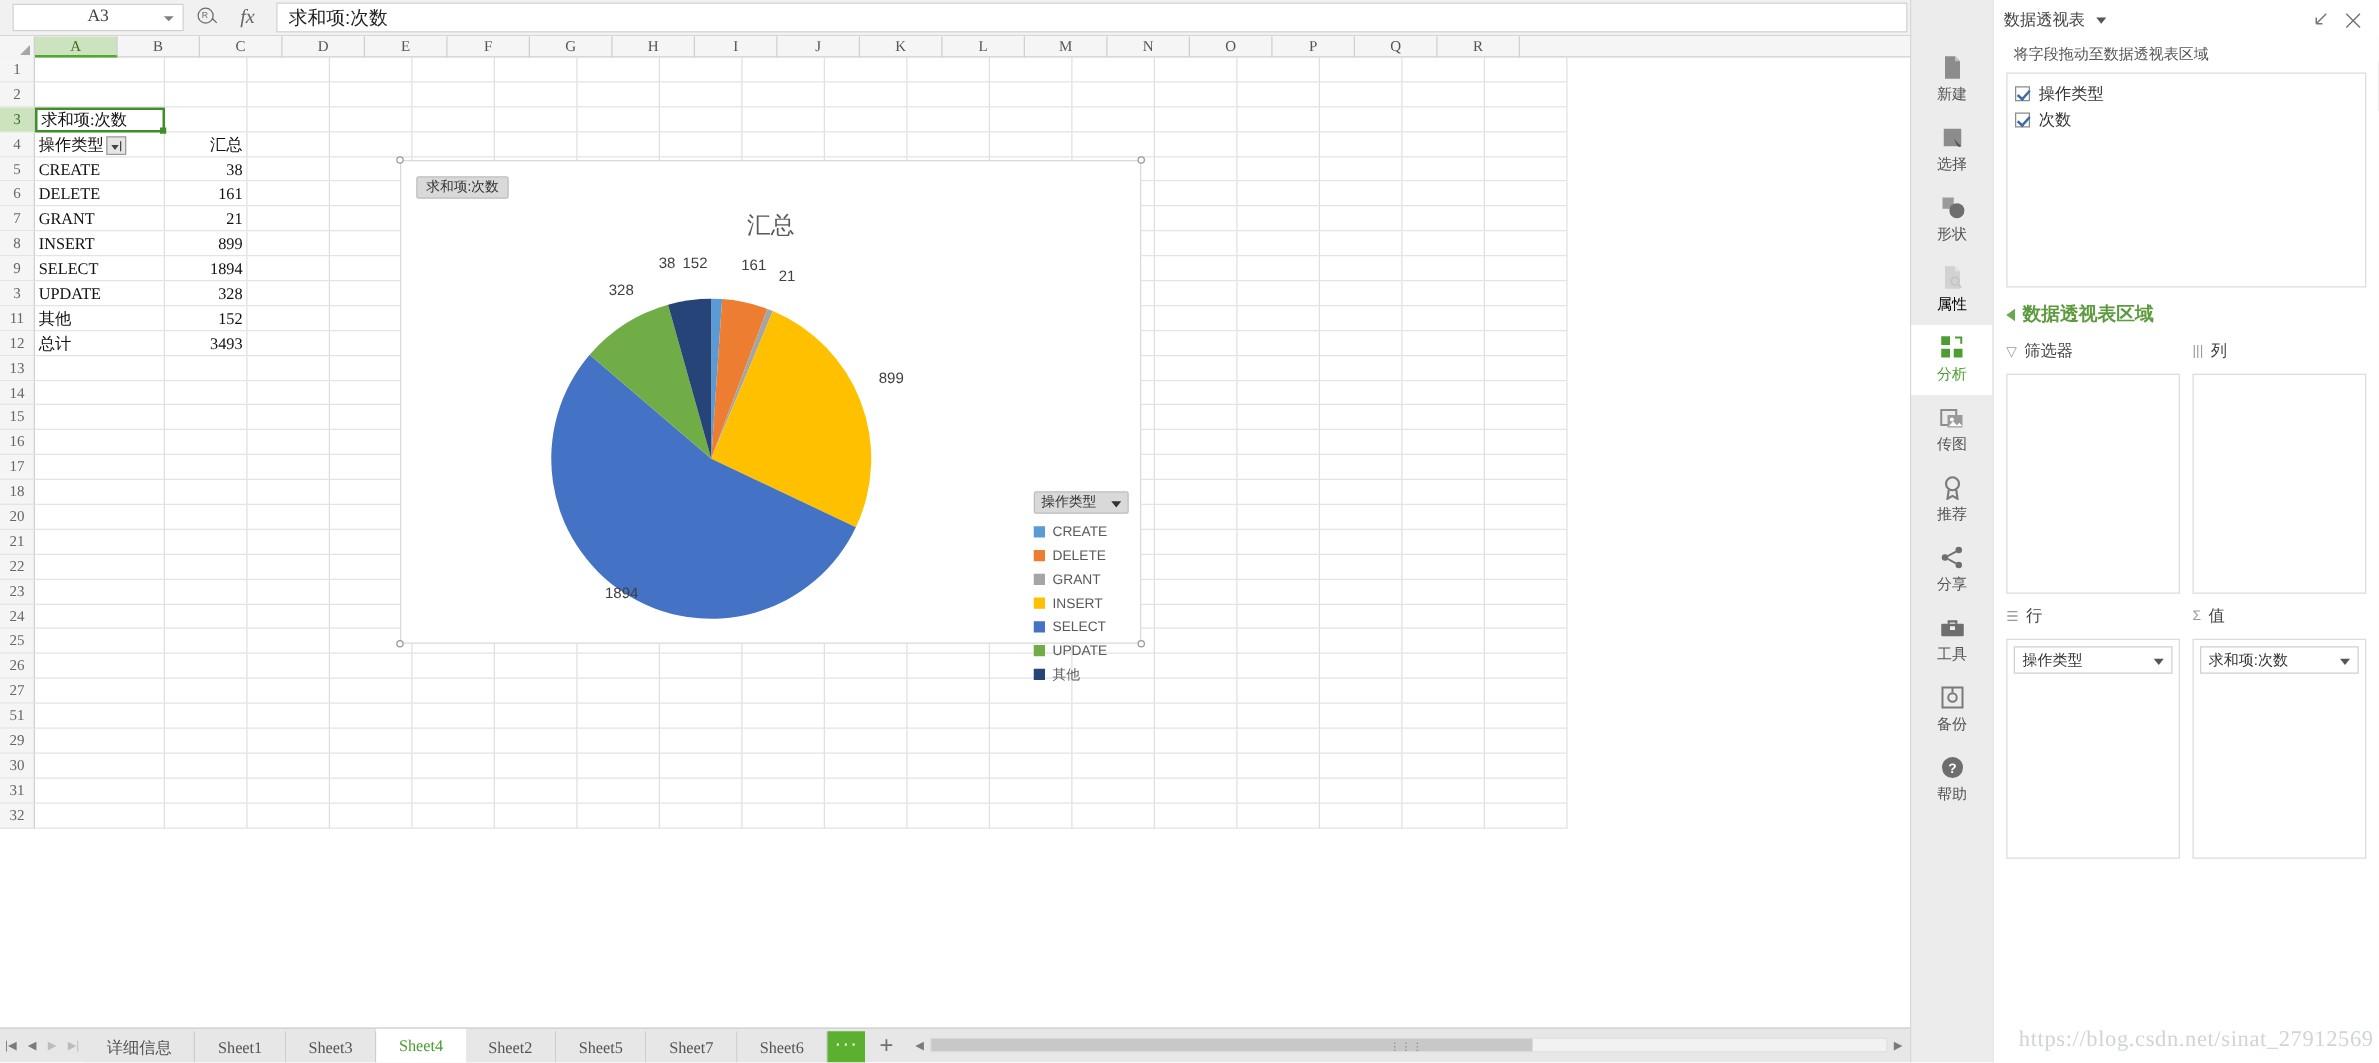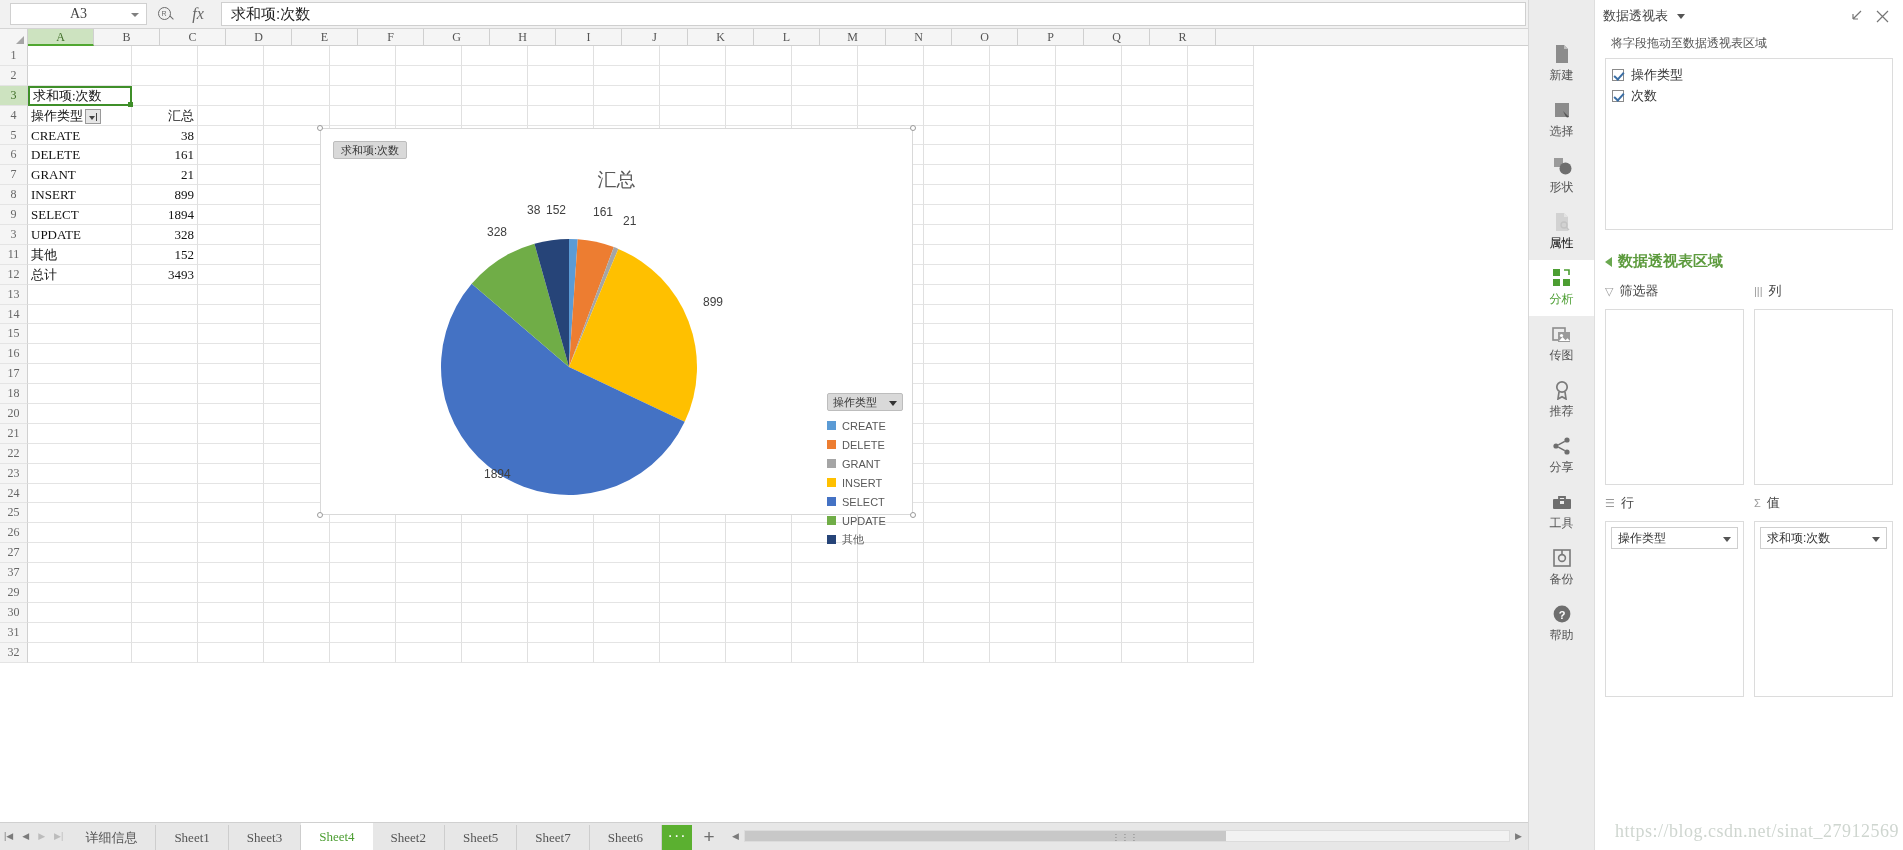--- a/index.html
+++ b/index.html
@@ -735,21 +735,21 @@
           <div class="cell"></div>
           <div class="cell"></div>
           <div class="cell"></div>
           <div class="cell"></div>
           <div class="cell"></div>
           <div class="cell"></div>
           <div class="cell"></div>
           <div class="cell"></div>
         </div>
         <div class="row">
-          <div class="rh">37</div>
+          <div class="rh">51</div>
           <div class="cell wide"></div>
           <div class="cell num"></div>
           <div class="cell"></div>
           <div class="cell"></div>
           <div class="cell"></div>
           <div class="cell"></div>
           <div class="cell"></div>
           <div class="cell"></div>
           <div class="cell"></div>
           <div class="cell"></div>
@@ -1095,21 +1095,21 @@
       <div class="field-row">
         <span class="cbx checked"></span>
         <span class="field-lbl">操作类型</span>
       </div>
       <div class="field-row">
         <span class="cbx checked"></span>
         <span class="field-lbl">次数</span>
       </div>
     </div>
 
-    <div class="sec-head" style="margin-top:16px">
+    <div class="sec-head" style="margin-top:6px">
       <span class="sec-tri"></span>
       <span class="sec-title">数据透视表区域</span>
     </div>
 
     <div class="zones">
       <div class="zone-lbl">
         <span class="zi">▽</span>
         <span>筛选器</span>
       </div>
       <div class="zone-lbl">

